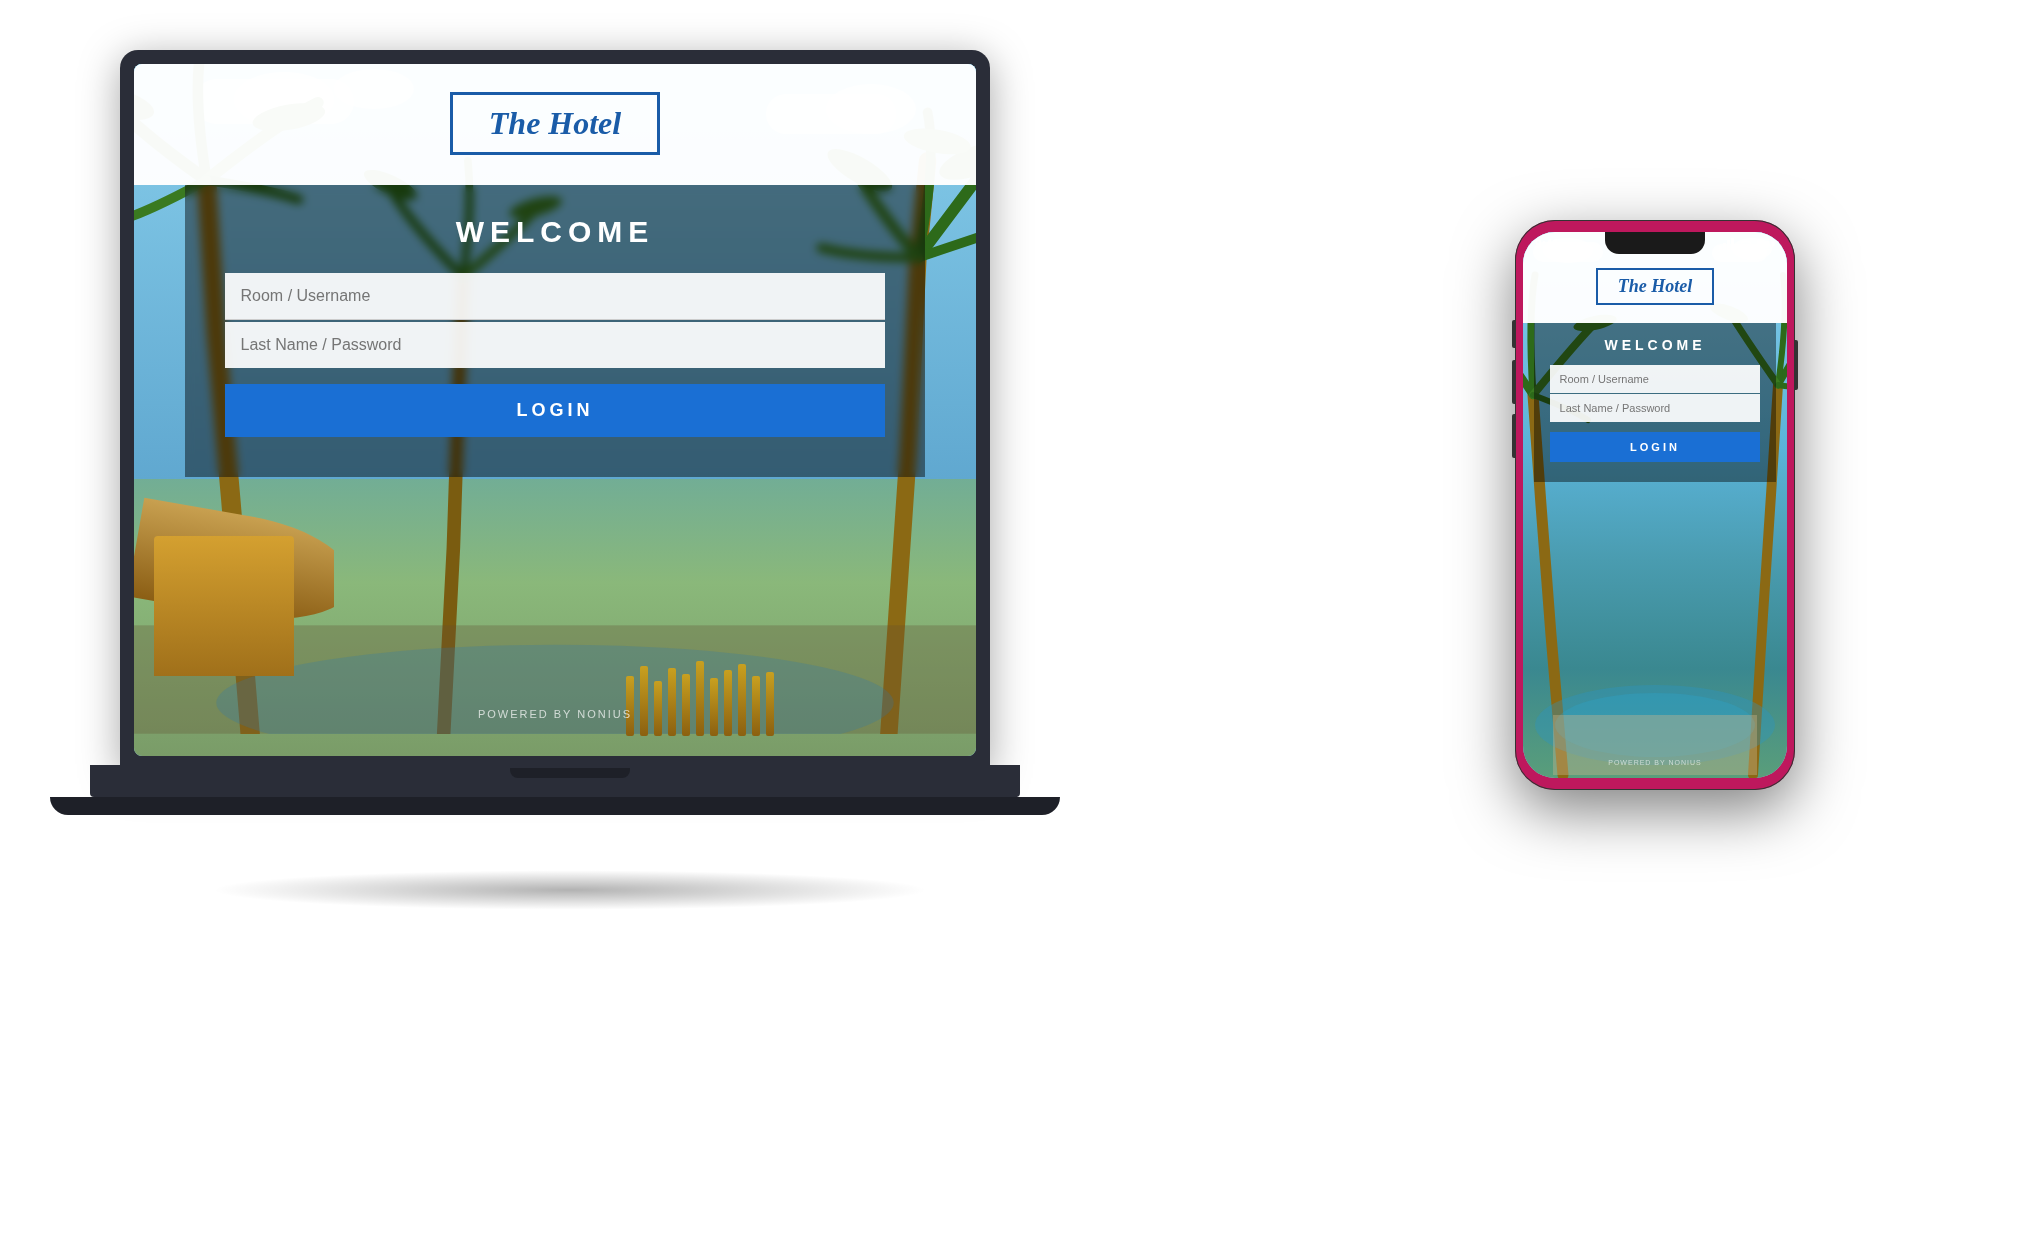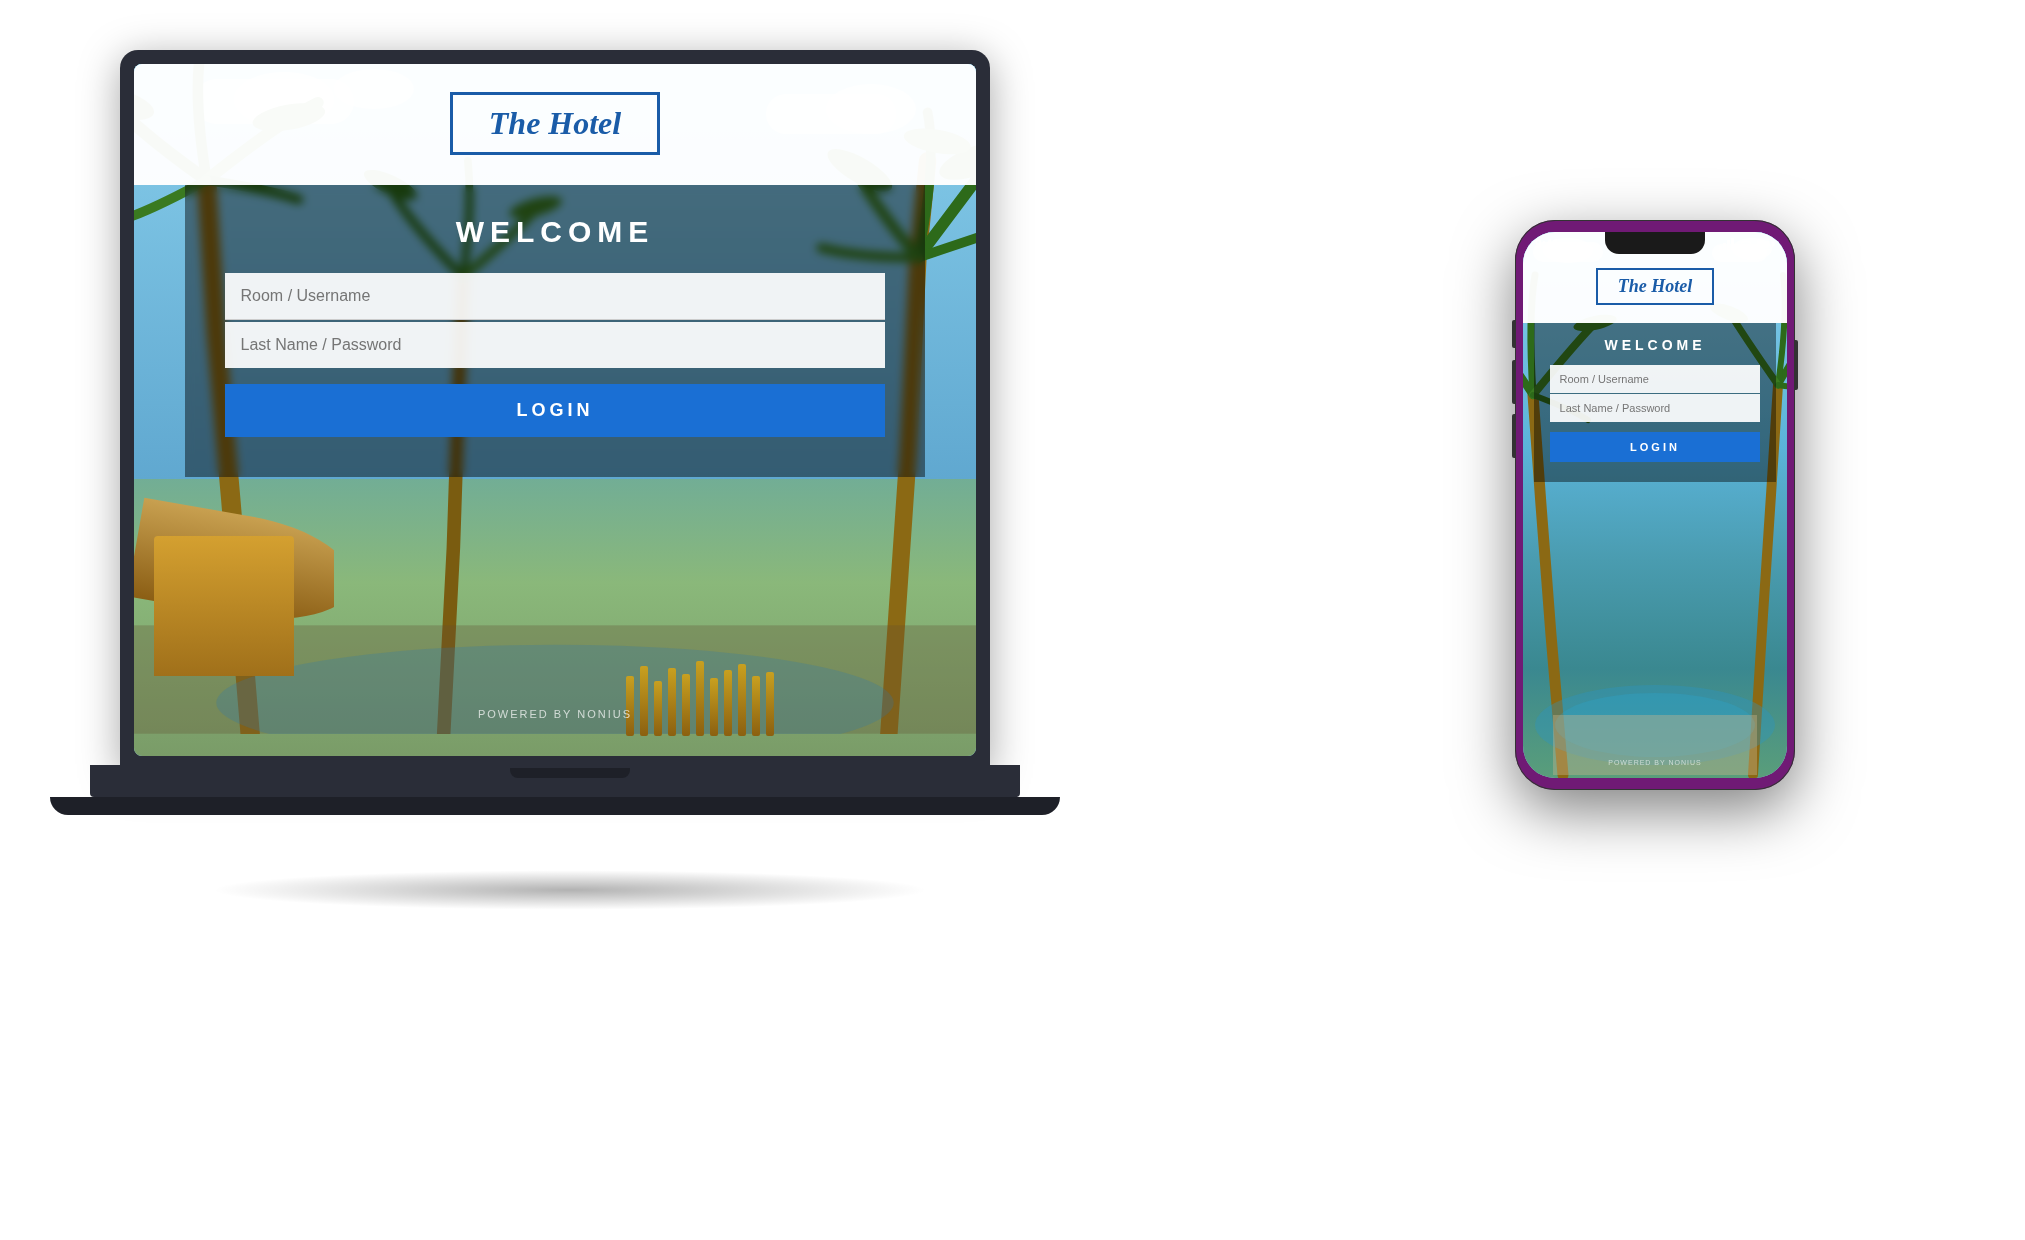--- a/index.html
+++ b/index.html
@@ -219,21 +219,21 @@
       position: absolute;
       right: 230px;
       top: 220px;
       width: 280px;
       height: 560px;
     }
 
     .phone-outer {
       width: 280px;
       height: 570px;
-      background: #701a75;
+      background: #be185d;
       border-radius: 40px;
       padding: 12px 8px;
       box-shadow: 0 20px 60px rgba(0,0,0,0.5), inset 0 0 0 1px #333;
       position: relative;
     }
 
     
     .phone-notch {
       position: absolute;
       top: 12px;

